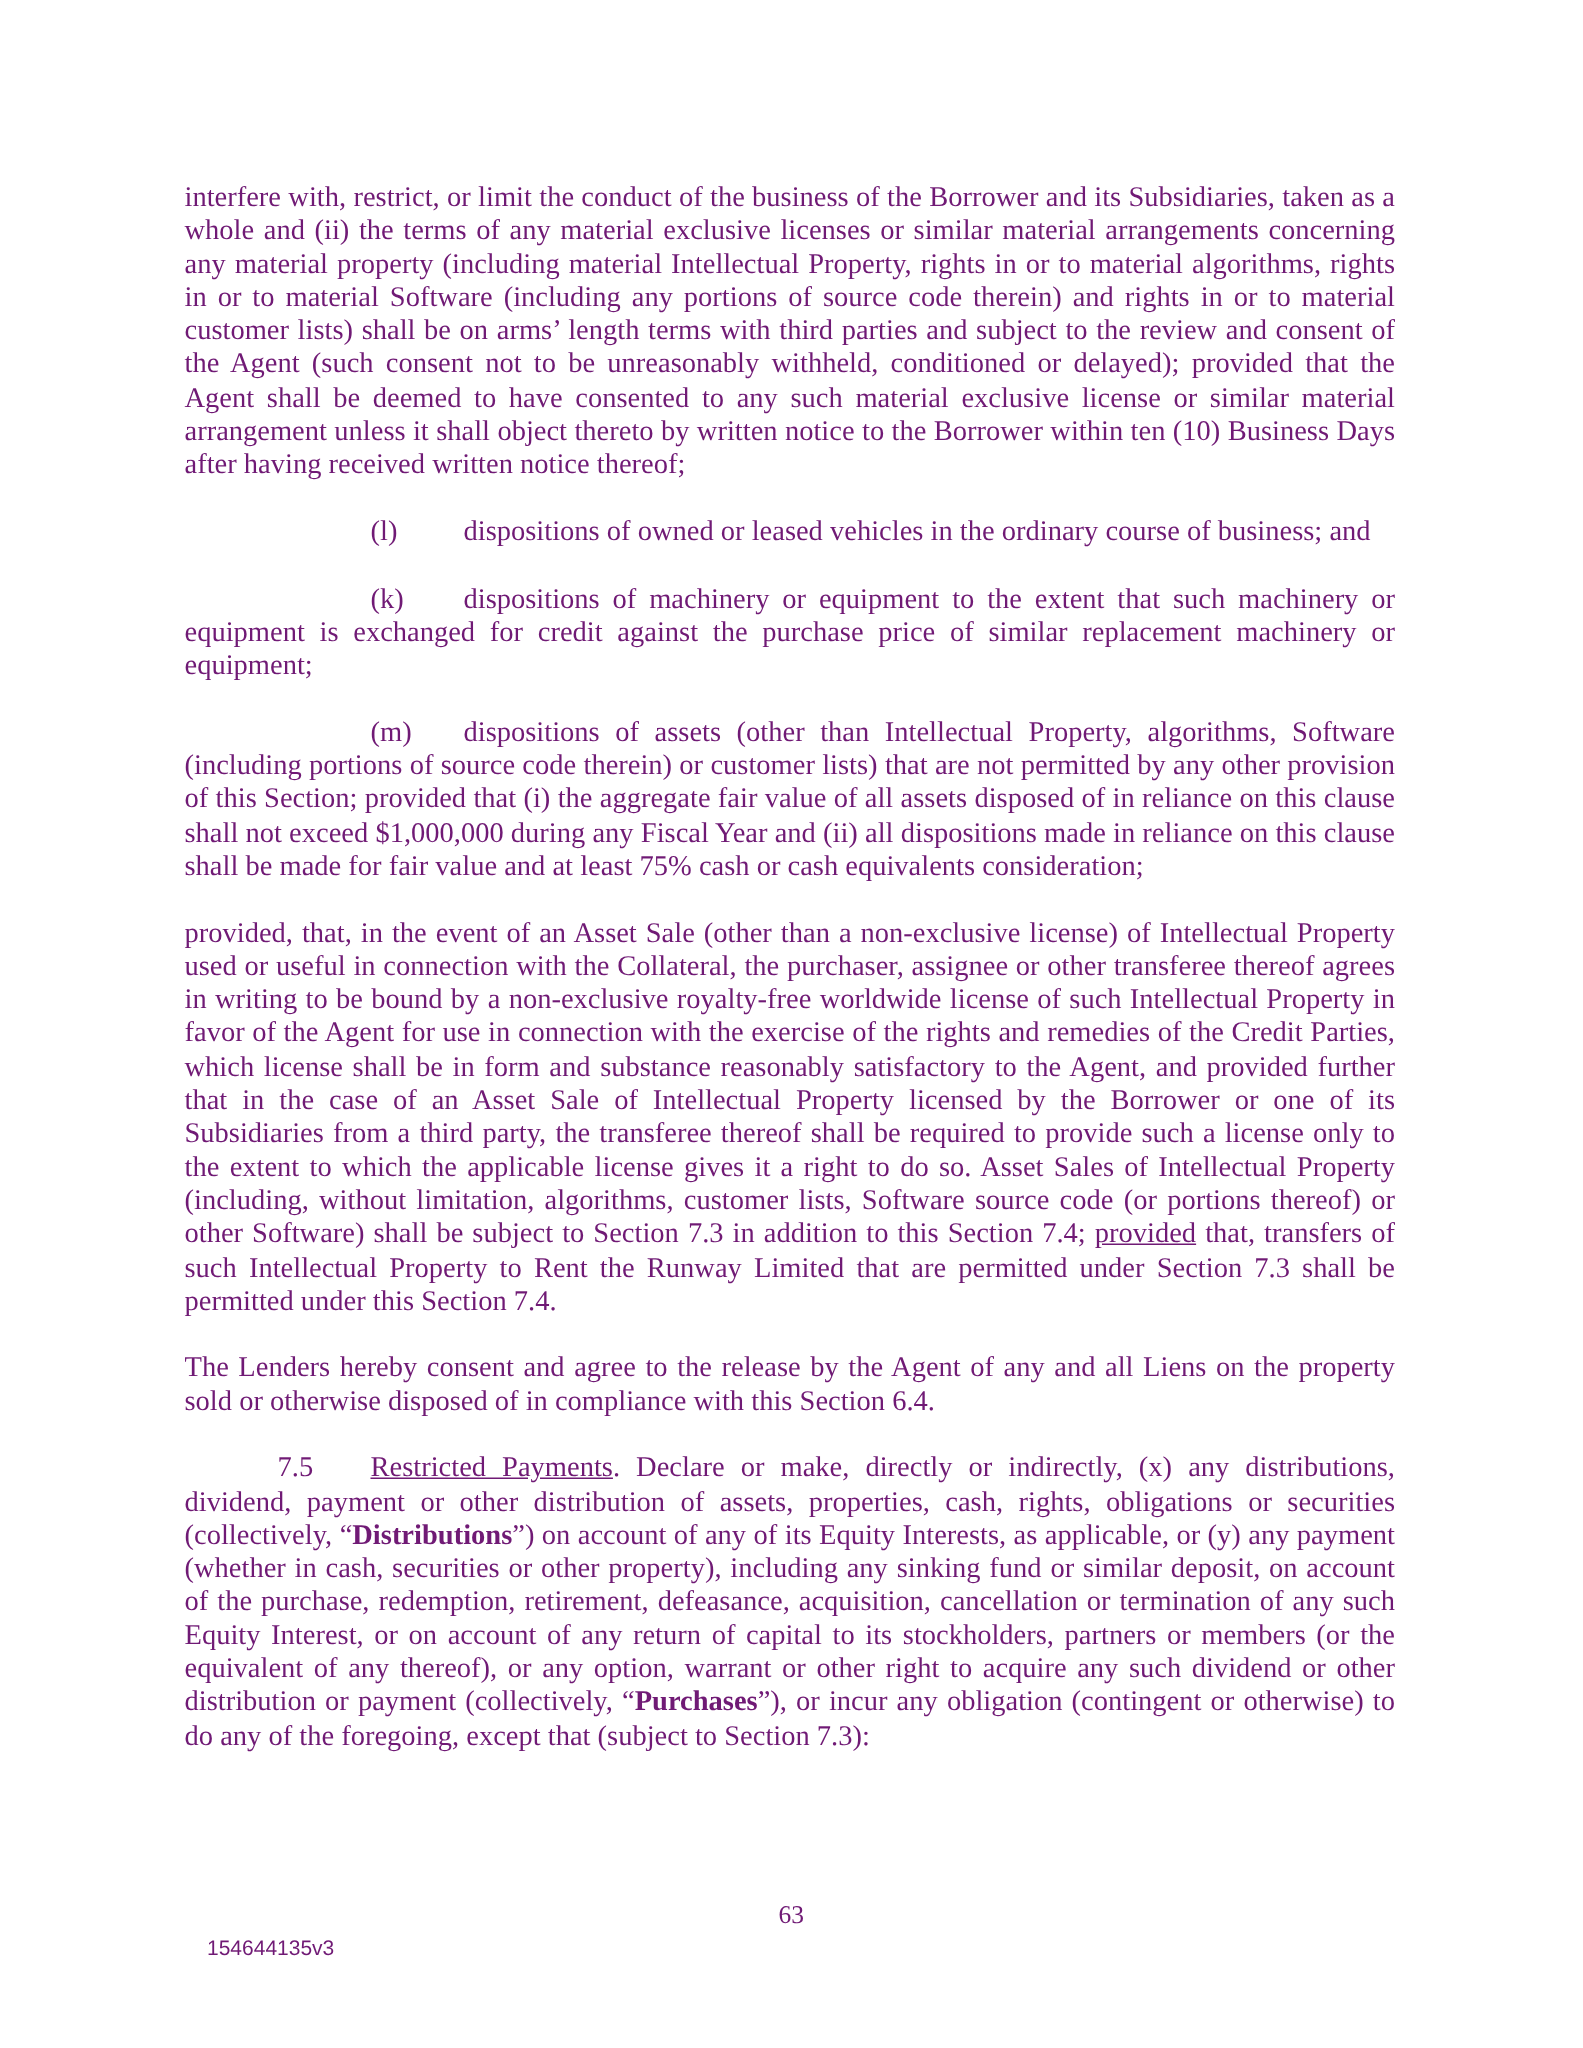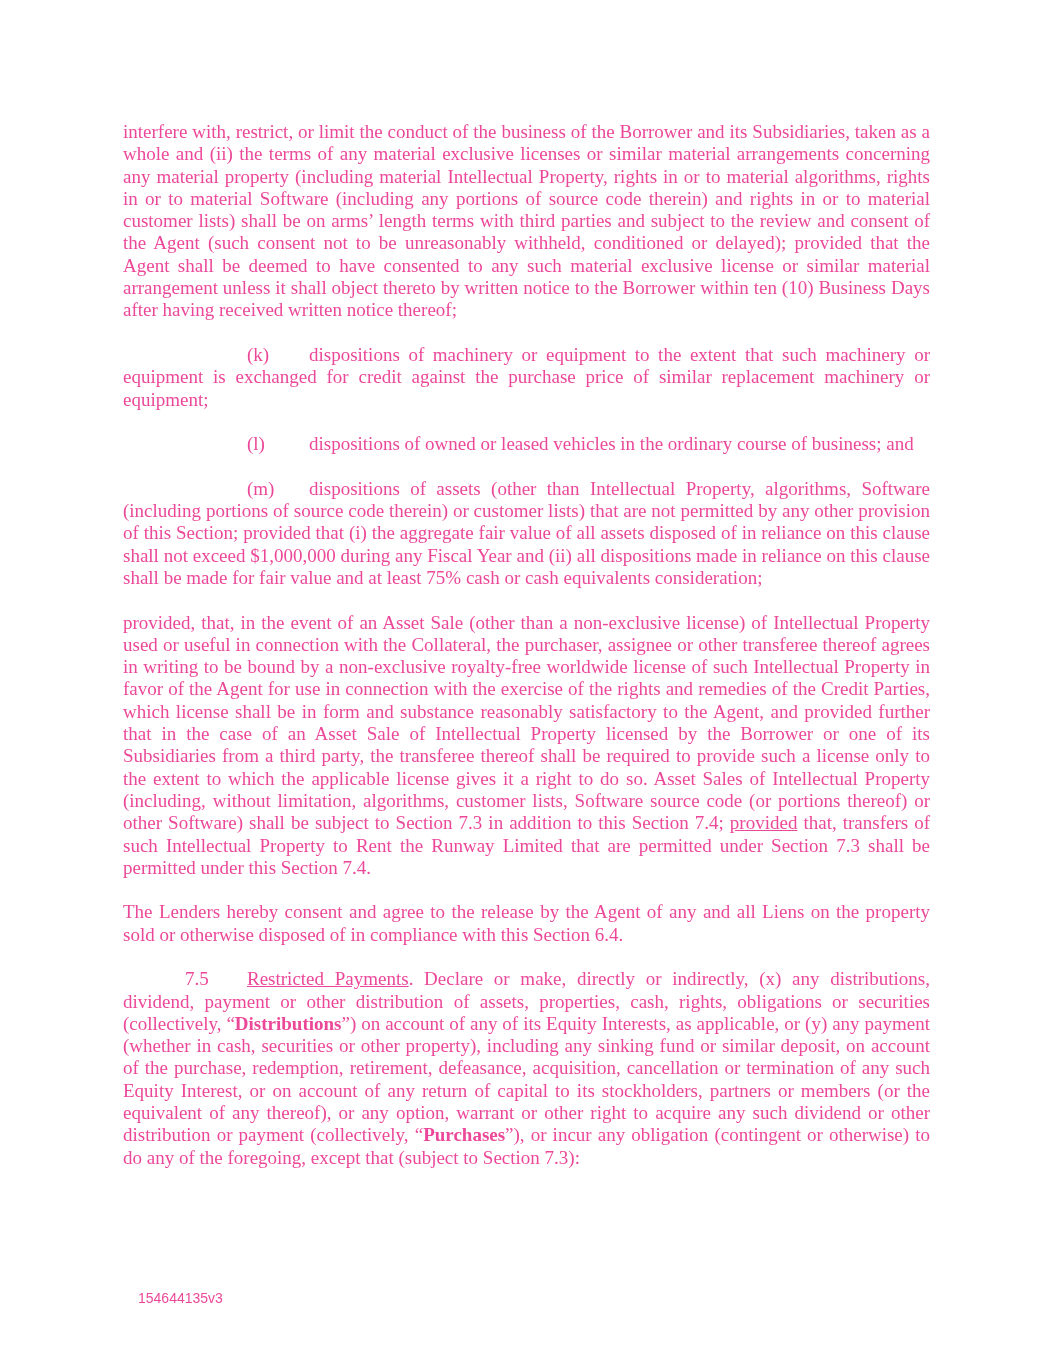--- a/index.html
+++ b/index.html
@@ -1,21 +1,21 @@
 <!DOCTYPE html>
 <html><head>
 <meta charset="utf-8">
 <style>
   html, body { margin: 0; padding: 0; background: #ffffff; }
   .doc-page {
     position: relative;
     width: 1055px;
     height: 1365px;
     background: #ffffff;
-    color: #ec4899;
+    color: #701a75;
     font-family: "Liberation Serif", "DejaVu Serif", serif;
     overflow: hidden;
   }
   .doc-body {
     position: absolute;
     left: 123px;
     top: 121px;
     width: 807px;
     font-size: 19px;
     line-height: 22.3px;
@@ -49,32 +49,33 @@
 </style>
 </head>
 <body>
 
 <div class="doc-page">
 
   <div class="doc-body">
 
     <p><span>interfere with, restrict, or limit the conduct of the business of the Borrower and its Subsidiaries, taken as a whole and (ii) the terms of any material exclusive licenses or similar material arrangements concerning any material property (including material Intellectual Property, rights in or to material algorithms, rights in or to material Software (including any portions of source code therein) and rights in or to material customer lists) shall be on arms’ length terms with third parties and subject to the review and consent of the Agent (such consent not to be unreasonably withheld, conditioned or delayed); provided that the Agent shall be deemed to have consented to any such material exclusive license or similar material arrangement unless it shall object thereto by written notice to the Borrower within ten (10) Business Days after having received written notice thereof;</span></p>
 
+    <p class="para-item"><span class="tab-label">(l)</span><span>dispositions of owned or leased vehicles in the ordinary course of business; and</span></p>
+
     <p class="para-item"><span class="tab-label">(k)</span><span>dispositions of machinery or equipment to the extent that such machinery or equipment is exchanged for credit against the purchase price of similar replacement machinery or equipment;</span></p>
-
-    <p class="para-item"><span class="tab-label">(l)</span><span>dispositions of owned or leased vehicles in the ordinary course of business; and</span></p>
 
     <p class="para-item"><span class="tab-label">(m)</span><span>dispositions of assets (other than Intellectual Property, algorithms, Software (including portions of source code therein) or customer lists) that are not permitted by any other provision of this Section; provided that (i) the aggregate fair value of all assets disposed of in reliance on this clause shall not exceed $1,000,000 during any Fiscal Year and (ii) all dispositions made in reliance on this clause shall be made for fair value and at least 75% cash or cash equivalents consideration;</span></p>
 
     <p><span class="seg-italic">provided, that</span><span>, in the event of an Asset Sale (other than a non-exclusive license) of Intellectual Property used or useful in connection with the Collateral, the purchaser, assignee or other transferee thereof agrees in writing to be bound by a non-exclusive royalty-free worldwide license of such Intellectual Property in favor of the Agent for use in connection with the exercise of the rights and remedies of the Credit Parties, which license shall be in form and substance reasonably satisfactory to the Agent, and </span><span class="seg-italic">provided further</span><span> that in the case of an Asset Sale of Intellectual Property licensed by the Borrower or one of its Subsidiaries from a third party, the transferee thereof shall be required to provide such a license only to the extent to which the applicable license gives it a right to do so.  Asset Sales of Intellectual Property (including, without limitation, algorithms, customer lists, Software source code (or portions thereof) or other Software) shall be subject to Section 7.3 in addition to this Section 7.4; </span><span class="seg-underline">provided</span><span> that, transfers of such Intellectual Property to Rent the Runway Limited that are permitted under Section 7.3 shall be permitted under this Section 7.4.</span></p>
 
     <p><span>The Lenders hereby consent and agree to the release by the Agent of any and all Liens on the property sold or otherwise disposed of in compliance with this Section 6.4.</span></p>
 
     <p class="para-section"><span class="tab-label">7.5</span><span class="seg-underline">Restricted Payments</span><span>.  Declare or make, directly or indirectly, (x) any distributions, dividend, payment or other distribution of assets, properties, cash, rights, obligations or securities (collectively, “</span><span class="seg-bold">Distributions</span><span>”) on account of any of its Equity Interests, as applicable, or (y) any payment (whether in cash, securities or other property), including any sinking fund or similar deposit, on account of the purchase, redemption, retirement, defeasance, acquisition, cancellation or termination of any such Equity Interest, or on account of any return of capital to its stockholders, partners or members (or the equivalent of any thereof), or any option, warrant or other right to acquire any such dividend or other distribution or payment (collectively, “</span><span class="seg-bold">Purchases</span><span>”), or incur any obligation (contingent or otherwise) to do any of the foregoing, except that (subject to Section 7.3):</span></p>
 
 
 
   </div>
 
+  <div class="page-number">63</div>
 
   <div class="doc-id">154644135v3</div>
 
 </div>
 
 </body></html>

